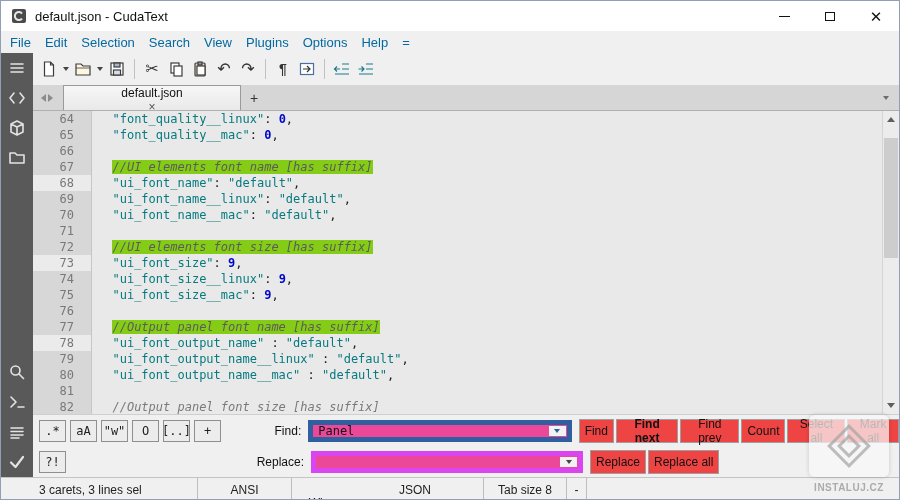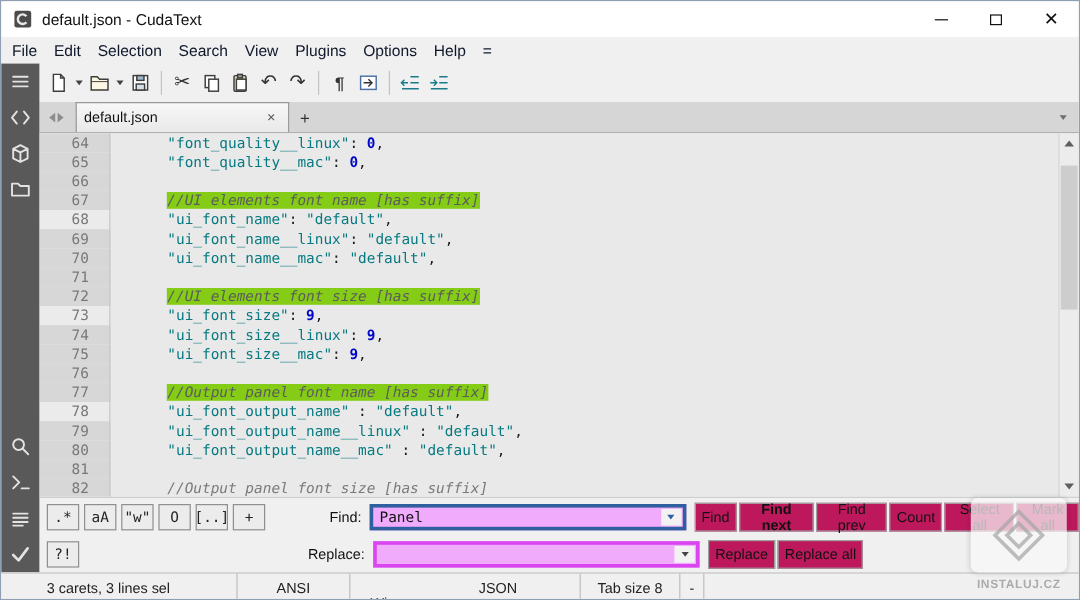--- a/index.html
+++ b/index.html
@@ -13,21 +13,21 @@
   .titlebar { position:absolute; top:0; left:0; right:0; height:30px; background:#ffffff; display:flex; align-items:center; }
   .app-icon { width:16px; height:16px; margin:0 8px 0 10px; }
   .title-text { font-size:13px; color:#111; }
   .win-controls { margin-left:auto; display:flex; height:30px; }
   .win-btn { width:46px; height:30px; display:flex; align-items:center; justify-content:center; }
   .glyph-min { width:11px; height:1px; background:#111; }
   .glyph-max { width:10px; height:9px; border:1px solid #111; }
   .glyph-close { font-size:15px; color:#111; line-height:1; }
   
   .menubar { position:absolute; top:30px; left:0; right:0; height:22px; background:#f0f0f0; display:flex; align-items:center; padding-left:2px; }
-  .menu-item { font-size:13px; color:#0f172a; padding:2px 7px; }
+  .menu-item { font-size:13px; color:#0369a1; padding:2px 7px; }
   
   .sidebar { position:absolute; top:52px; left:0; width:32px; height:424px; background:#595959; display:flex; flex-direction:column; justify-content:space-between; }
   .sb-group { display:flex; flex-direction:column; }
   .sb-icon { width:32px; height:30px; display:flex; align-items:center; justify-content:center; }
   .sb-icon svg { stroke:#e3e3e3; fill:none; stroke-width:1.6; stroke-linecap:round; stroke-linejoin:round; }
   
   .toolbar { position:absolute; top:52px; left:32px; right:0; height:32px; background:#f0f0f0; display:flex; align-items:center; padding-left:4px; }
   .tb-btn { width:24px; height:26px; display:flex; align-items:center; justify-content:center; color:#333; }
   .tb-btn svg { stroke:#3c3c3c; stroke-width:1.2; fill:none; }
   .tb-glyph { font-size:16px; color:#333; line-height:1; }
@@ -35,28 +35,28 @@
   .tb-sep { width:1px; height:20px; background:#c2c2c2; margin:0 5px; }
   .tri-down { width:0; height:0; border-left:3px solid transparent; border-right:3px solid transparent; border-top:4px solid #444; }
   .tri-down.blue { border-top-color:#2f5f9e; }
   .tri-up-s { width:0; height:0; border-left:4px solid transparent; border-right:4px solid transparent; border-bottom:5px solid #5f5f5f; }
   .tri-down-s { width:0; height:0; border-left:4px solid transparent; border-right:4px solid transparent; border-top:5px solid #5f5f5f; }
   .tri-left-s { width:0; height:0; border-top:4px solid transparent; border-bottom:4px solid transparent; border-right:5px solid #8c8c8c; }
   .tri-right-s { width:0; height:0; border-top:4px solid transparent; border-bottom:4px solid transparent; border-left:5px solid #8c8c8c; }
   
   .tabbar { position:absolute; top:84px; left:32px; right:0; height:26px; background:#d6d6d6; border-bottom:1px solid #b0b0b0; display:flex; align-items:flex-end; }
   .tab-scroll { height:25px; width:28px; display:flex; align-items:center; justify-content:center; gap:2px; }
-  .tab { height:25px; width:178px; background:linear-gradient(#f7f7f7,#e9e9e9); border:1px solid #9a9a9a; border-bottom:none; display:flex; align-items:center; padding:0 6px; margin-left:2px; }
+  .tab { height:25px; width:178px; background:linear-gradient(#f7f7f7,#e9e9e9); border:1px solid #9a9a9a; border-bottom:none; display:flex; align-items:center; padding:0 6px; margin-left:2px;flex-direction:column; }
   .tab-title { flex:1; font-size:12px; color:#111; }
   .tab-close { width:16px; text-align:center; color:#555; font-size:12px; }
   .tab-plus { width:26px; height:22px; align-self:center; display:flex; align-items:center; justify-content:center; font-size:14px; color:#333; }
   .tab-menu { margin-left:auto; width:26px; height:25px; display:flex; align-items:center; justify-content:center; }
   
   .editor { position:absolute; top:110px; left:32px; width:851px; height:303px; background:#e9e9e9; overflow:hidden; font-family:"DejaVu Sans Mono", monospace; }
-  .code-line { display:flex; height:16px;gap:27px; }
+  .code-line { display:flex; height:16px; }
   .gut { width:59px; flex:0 0 59px; text-align:right; padding-right:17px; background:#d7d7d7; border-right:1px solid #c6c6c6; color:#787878; font-size:12px; line-height:16px; }
   .gut.caret { background:#ebebeb; }
   .code { flex:1; white-space:pre; font-size:12px; line-height:16px; padding-left:6px; color:#1a1a1a; }
   .t-p { color:#1a1a1a; }
   .t-s { color:#067a80; }
   .t-n { color:#0008c8; font-weight:bold; }
   .t-c { color:#7a7a7a; font-style:italic; }
   .t-C { color:#5c5c5c; font-style:italic; background:#84cc16; }
   
   .vscroll { position:absolute; top:110px; right:0; width:17px; height:303px; background:#ececec; border-left:1px solid #d4d4d4; }
@@ -64,25 +64,25 @@
   .vs-arrow.bottom { position:absolute; bottom:0; left:0; right:0; }
   .vs-thumb { position:absolute; left:1px; right:1px; top:27px; height:120px; background:#cdcdcd; }
   
   .findpanel { position:absolute; top:413px; left:32px; right:0; height:63px; background:#f0f0f0; border-top:1px solid #cfcfcf; }
   .fp-row { height:31px; display:flex; align-items:center; }
   .fp-opts { display:flex; gap:4px; margin-left:6px; }
   .opt-btn { width:27px; height:22px; font:12px "DejaVu Sans Mono", monospace; background:#ececec; border:1px solid #8f8f8f; display:flex; align-items:center; justify-content:center; color:#222; }
   .fp-label { font-size:12px; color:#111; text-align:right; margin-right:7px; }
   .lbl-find { width:83px; }
   .lbl-replace { width:238px; }
-  .fp-combo { width:272px; height:22px; background:#f0abfc; border:3px solid #d946ef; position:relative; display:flex; align-items:center; padding-left:5px; font-size:12px; color:#111; font-family:"DejaVu Sans Mono", monospace; }
+  .fp-combo { width:272px; height:22px; background:#ec4899; border:5px solid #d946ef; position:relative; display:flex; align-items:center; padding-left:5px; font-size:12px; color:#111; font-family:"DejaVu Sans Mono", monospace; }
   .fp-combo.focused { border-color:#2f5f9e; }
   .combo-btn { position:absolute; right:1px; top:1px; bottom:1px; width:17px; display:flex; align-items:center; justify-content:center; background:#f2f2f2; }
   .fp-buttons { display:flex; gap:2px; margin-left:7px; }
-  .fp-btn { height:24px; padding:0 5px; background:#be185d; border:1px solid #9e9e9e; font-size:12px; color:#111; display:flex; align-items:center; font-family:"Liberation Sans", sans-serif; }
+  .fp-btn { height:24px; padding:0 5px; background:#ef4444; border:1px solid #9e9e9e; font-size:12px; color:#111; display:flex; align-items:center; font-family:"Liberation Sans", sans-serif; }
   .fp-btn.default { font-weight:bold; }
   
   .statusbar { position:absolute; top:476px; left:0; right:0; height:24px; background:#f0f0f0; border-top:1px solid #c4c4c4; display:flex; align-items:stretch; font-size:12px; color:#222; }
   .sb-cell { display:flex; align-items:center; justify-content:center; border-right:1px solid #bdbdbd; }
   .sb-0 { width:197px; justify-content:flex-start; padding-left:38px; }
   .sb-1 { width:94px; } .sb-2 { width:55px;margin-top:25px; } .sb-3 { width:137px; } .sb-4 { width:83px; } .sb-5 { width:20px; }
   .sb-6 { flex:1; justify-content:flex-start; padding-left:18px; border-right:none; }
   
   .watermark { position:absolute; right:4px; bottom:6px; width:92px; text-align:center; opacity:0.92; }
   .wm-box { width:80px; height:62px; margin:0 auto; background:rgba(248,248,248,0.78); border-radius:6px; display:flex; align-items:center; justify-content:center; box-shadow:0 0 5px rgba(0,0,0,0.18); }

